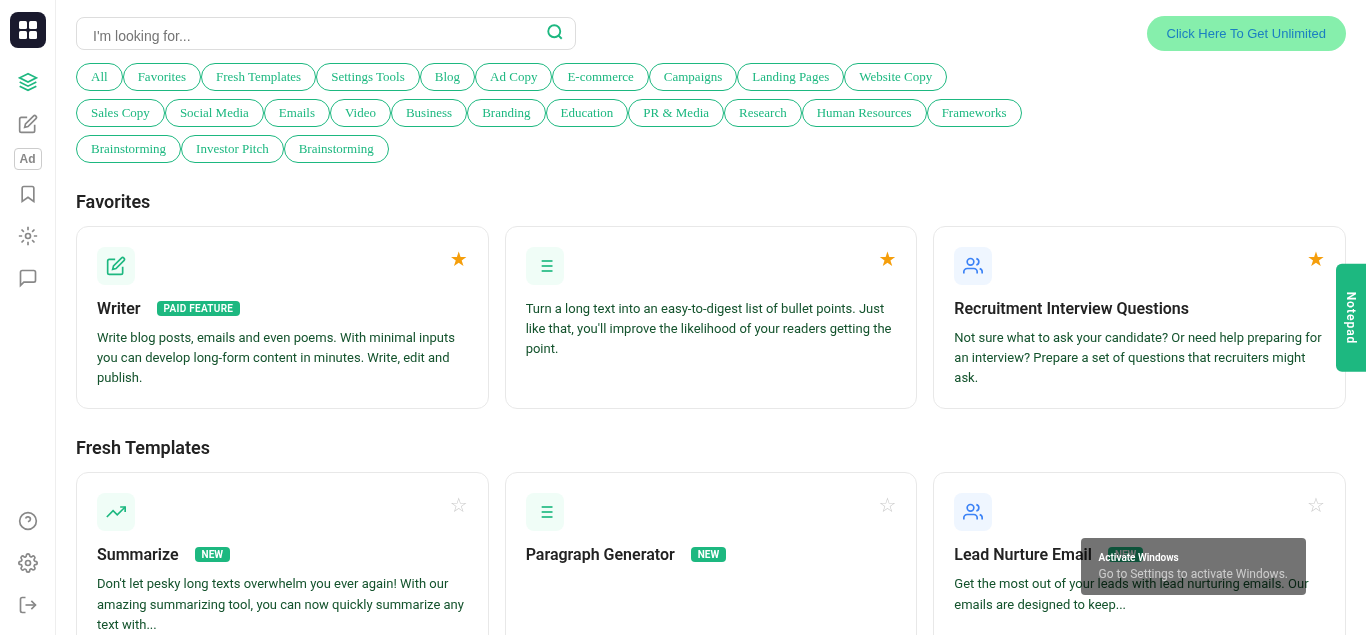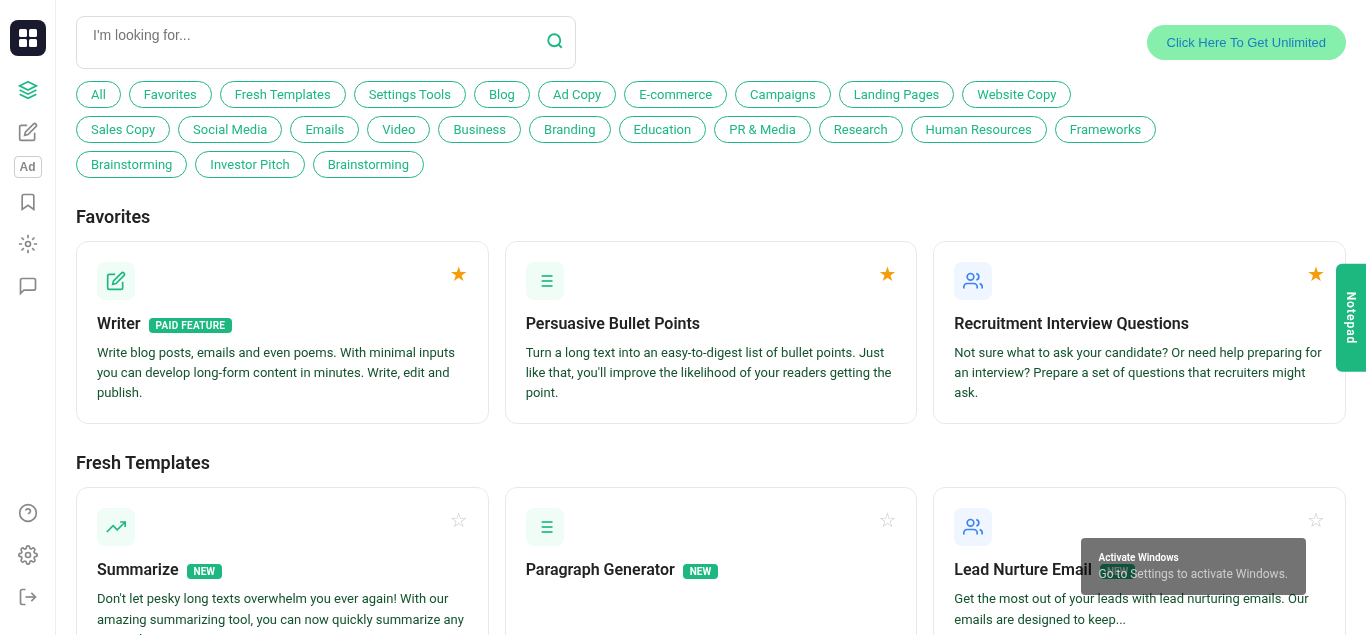--- a/index.html
+++ b/index.html
@@ -12,21 +12,21 @@
     }
 
     
     .sidebar {
       width: 56px;
       background: #fff;
       border-right: 1px solid #eee;
       display: flex;
       flex-direction: column;
       align-items: center;
-      padding: 20px 0;
+      padding: 12px 0;
       gap: 6px;
       flex-shrink: 0;
     }
     .sidebar-logo {
       width: 36px;
       height: 36px;
       background: #1a1a2e;
       border-radius: 8px;
       display: flex;
       align-items: center;
@@ -65,21 +65,21 @@
       align-items: center;
       gap: 12px;
     }
     .search-bar {
       flex: 1;
       max-width: 500px;
       position: relative;
     }
     .search-bar input {
       width: 100%;
-      padding: 10px 40px 25px 16px;
+      padding: 10px 40px 5px 16px;
       border: 1px solid #ddd;
       border-radius: 8px;
       font-size: 14px;
       color: #999;
       outline: none;
       background: #fff;
     }
     .search-icon-wrap {
       position: absolute;
       right: 12px;
@@ -101,22 +101,22 @@
       white-space: nowrap;
     }
 
     
     .filter-area {
       padding: 4px 20px 8px 20px;
     }
     .chip-row {
       display: flex;
       flex-wrap: wrap;
-      gap: 8px;
       margin-bottom: 8px;
+      font-family: Liberation Serif, serif;
     }
     .chip {
       padding: 5px 14px;
       border-radius: 20px;
       border: 1.5px solid #1db880;
       color: #1db880;
       font-size: 13px;
       cursor: pointer;
       background: #fff;
       white-space: nowrap;
@@ -171,22 +171,22 @@
       color: #3b82f6;
     }
     .card-icon-wrap.green {
       background: #f0fdf7;
       color: #1db880;
     }
     .star-filled { color: #f59e0b; font-size: 20px; cursor: pointer; }
     .star-empty { color: #ccc; font-size: 20px; cursor: pointer; }
     .card-title-row {
       display: flex;
-      align-items: flex-end;
-      gap: 8px;
+      align-items: center;
+      gap: 16px;
       margin-bottom: 10px;
     }
     .card-title {
       font-size: 16px;
       font-weight: 600;
       color: #222;
     }
     .badge-paid {
       background: #1db880;
       color: #fff;
@@ -397,23 +397,20 @@
               <line x1="8" y1="6" x2="21" y2="6"></line>
                 <line x1="8" y1="12" x2="21" y2="12"></line>
                 <line x1="8" y1="18" x2="21" y2="18"></line>
               <line x1="3" y1="6" x2="3.01" y2="6"></line>
                 <line x1="3" y1="12" x2="3.01" y2="12"></line>
                 <line x1="3" y1="18" x2="3.01" y2="18"></line>
             </svg>
           </div>
           <span class="star-filled">★</span>
         </div>
-        <div class="card-title-row">
-          <span class="card-title">Persuasive Bullet Points</span>
-        </div>
         <p class="card-desc">Turn a long text into an easy-to-digest list of bullet points. Just like that, you'll improve the likelihood of your readers getting the point.</p>
       </div>
 
       <div class="card">
         <div class="card-top">
           <div class="card-icon-wrap blue">
             <svg width="20" height="20" viewBox="0 0 24 24" fill="none" stroke="#3b82f6" stroke-width="2">
               <path d="M17 21v-2a4 4 0 00-4-4H5a4 4 0 00-4 4v2"></path>
                 <circle cx="9" cy="7" r="4"></circle>
               <path d="M23 21v-2a4 4 0 00-3-3.87"></path>

